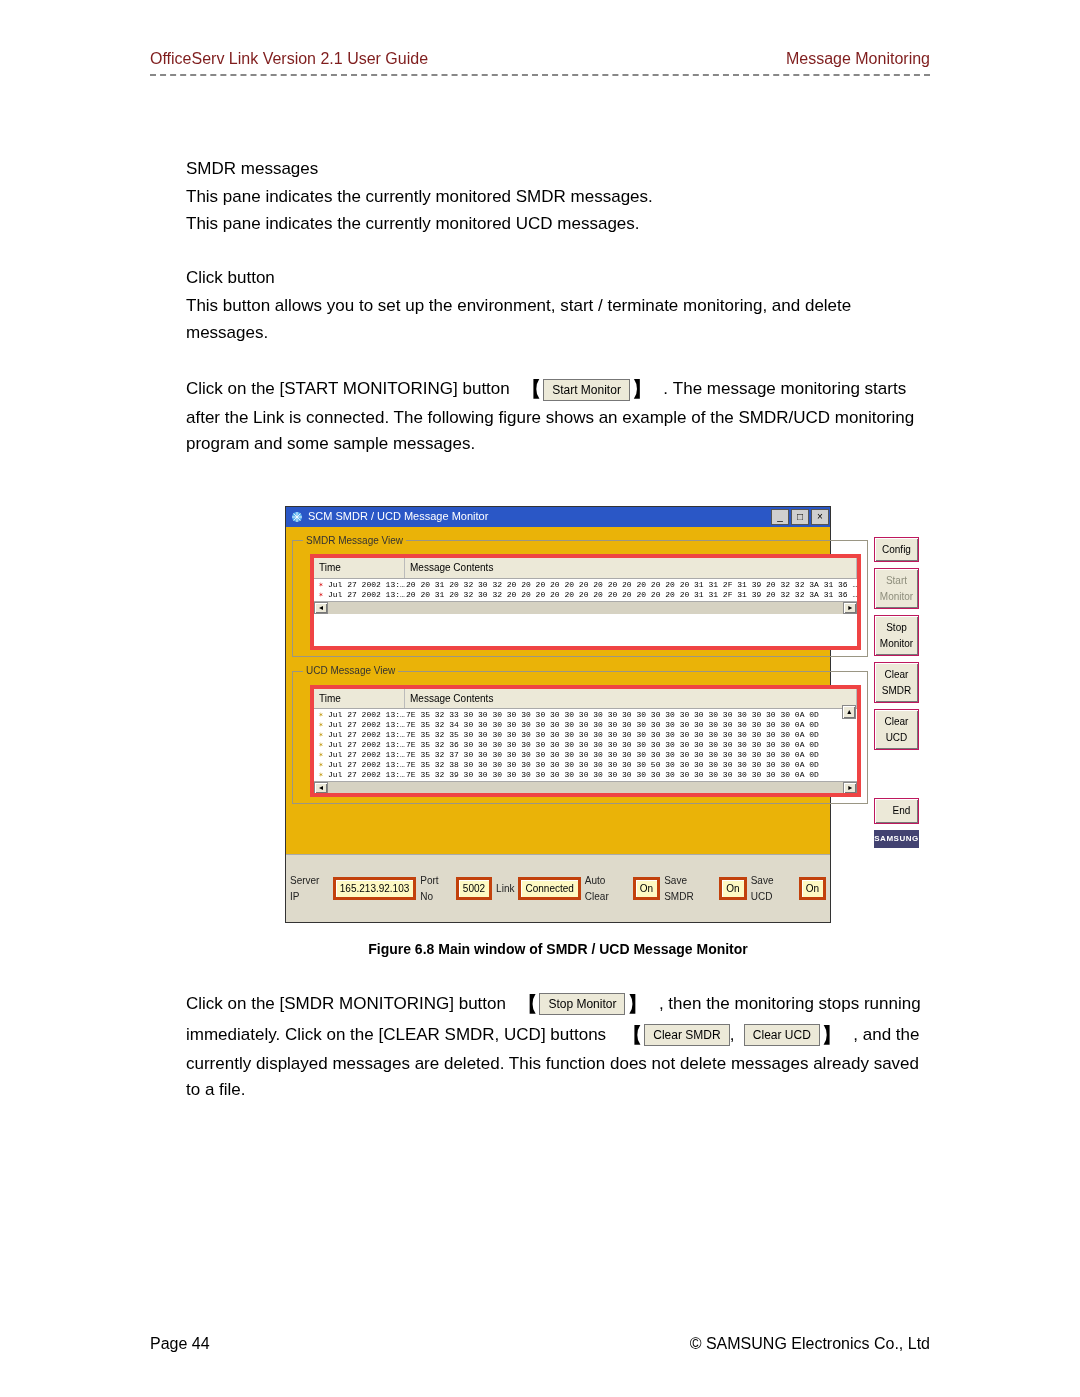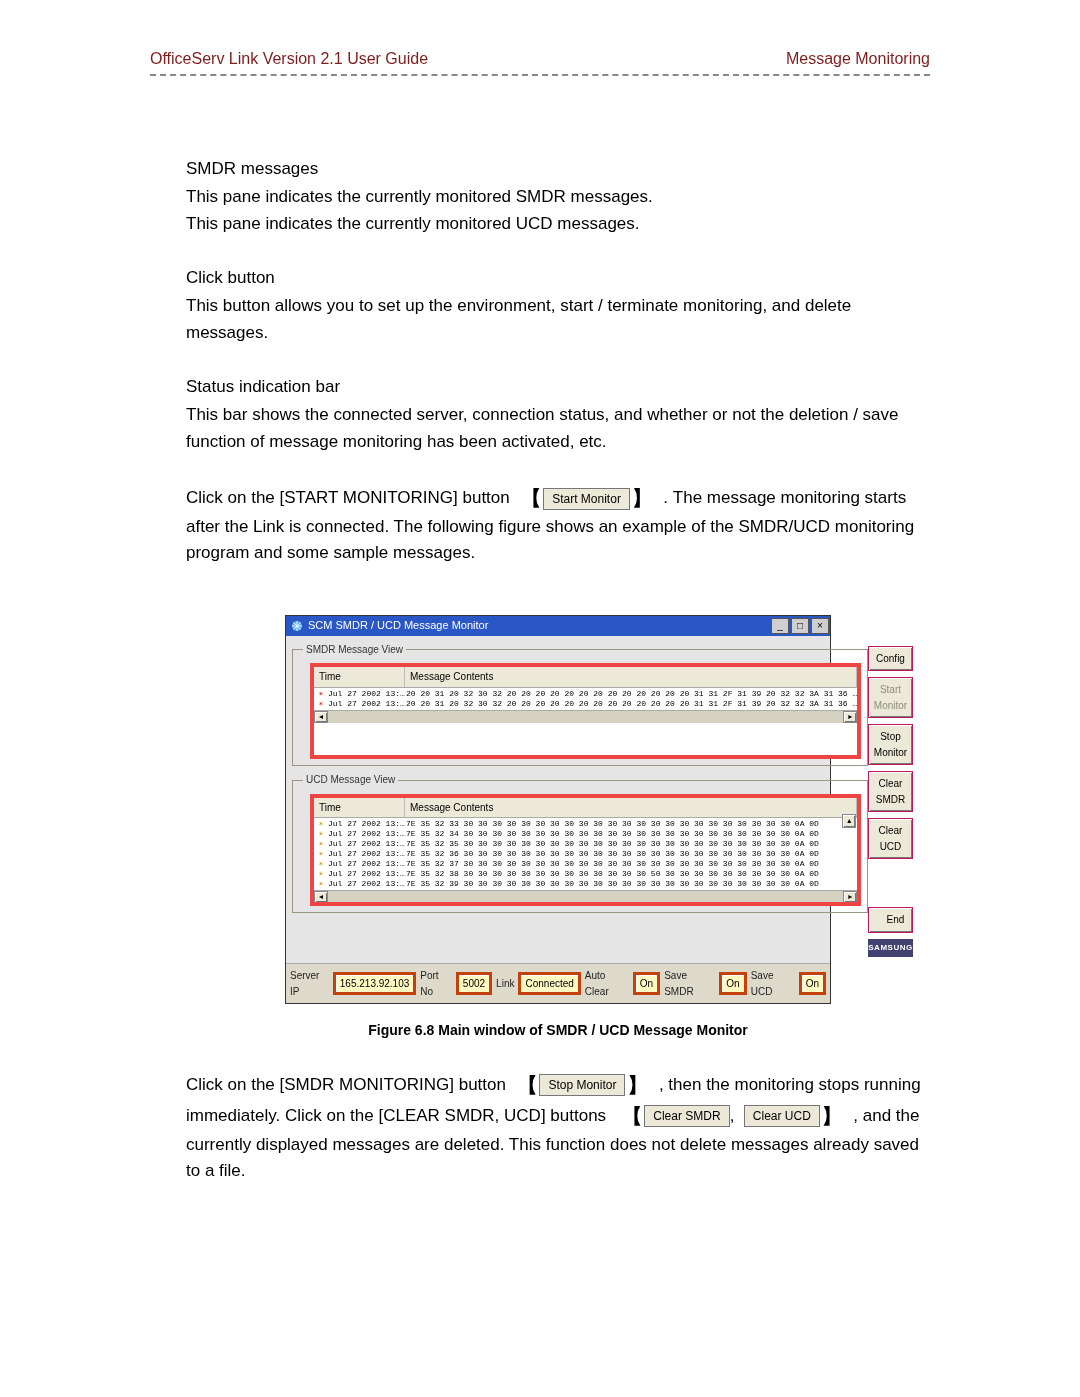--- a/index.html
+++ b/index.html
@@ -89,23 +89,24 @@
   .winbtn {
     width: 16px; height: 14px;
     margin: 0 1px;
     background: #cfcfcf;
     border: 1px solid #555;
     display: flex; align-items:center; justify-content:center;
     font-size: 10px;
     color: #000;
   }
   .client {
-    background: #e5e5e5;
+    background: #eab308;
     padding: 6px 6px 6px 6px;
     display: flex;
+    gap: 6px;
   }
   .left-col { flex: 1; }
   .right-col {
     width: 74px;
     display: flex;
     flex-direction: column;
     gap: 6px;
     padding-top: 4px;
   }
   .btn {
@@ -207,21 +208,21 @@
     border: 1px solid #888;
     background: #ece9d8;
     box-shadow: inset 1px 1px 0 #fff, inset -1px -1px 0 #777;
     font-size: 8px;
     display:flex; align-items:center; justify-content:center;
   }
   .statusbar {
     background: #dedacb;
     border-top: 1px solid #aaa;
     display: flex;
-    padding: 4px 4px;
+    padding: 18px 4px;
     font-size: 10px;
     gap: 4px;
     align-items: center;
   }
   .statusbar .cell {
     border: 3px solid #c2410c;
     background: #fef9c3;
     padding: 1px 4px;
     box-shadow: inset 1px 1px 0 #fff;
     text-align: center;
@@ -261,24 +262,20 @@
       <div class="subhead">SMDR messages</div>
       <div>This pane indicates the currently monitored SMDR messages.</div>
       <div>This pane indicates the currently monitored UCD messages.</div>
     </div>
 
     <div class="sect">
       <div class="subhead">Click button</div>
       <div>This button allows you to set up the environment, start / terminate monitoring, and delete messages.</div>
     </div>
 
-    <div class="sect">
-      <div class="subhead">Status indication bar</div>
-      <div>This bar shows the connected server, connection status, and whether or not the deletion / save function of message monitoring has been activated, etc.</div>
-    </div>
 
     <div class="sect">
       <span>Click on the [START MONITORING] button</span>
       &nbsp;<span class="bracket">【</span><span class="button-img">Start Monitor</span><span class="bracket">】</span>&nbsp;
       <span>. The message monitoring starts after the Link is connected. The following figure shows an example of the SMDR/UCD monitoring program and some sample messages.</span>
     </div>
 
     <div class="figure">
       <div class="win">
         <div class="titlebar">
@@ -415,13 +412,17 @@
       <span>Click on the [SMDR MONITORING] button</span>
       &nbsp;<span class="bracket">【</span><span class="button-img">Stop Monitor</span><span class="bracket">】</span>&nbsp;
       <span>, then the monitoring stops running immediately. Click on the [CLEAR SMDR, UCD] buttons</span>
       &nbsp;&nbsp;<span class="bracket">【</span><span class="button-img">Clear SMDR</span><span>,</span>
       &nbsp;<span class="button-img">Clear UCD</span><span class="bracket">】</span>&nbsp;
       <span>, and the currently displayed messages are deleted. This function does not delete messages already saved to a file.</span>
     </div>
 
   </div>
 
+  <div class="footer">
+    <span>Page 44</span>
+    <span>© SAMSUNG Electronics Co., Ltd</span>
+  </div>
 </div>
 
 </body></html>

